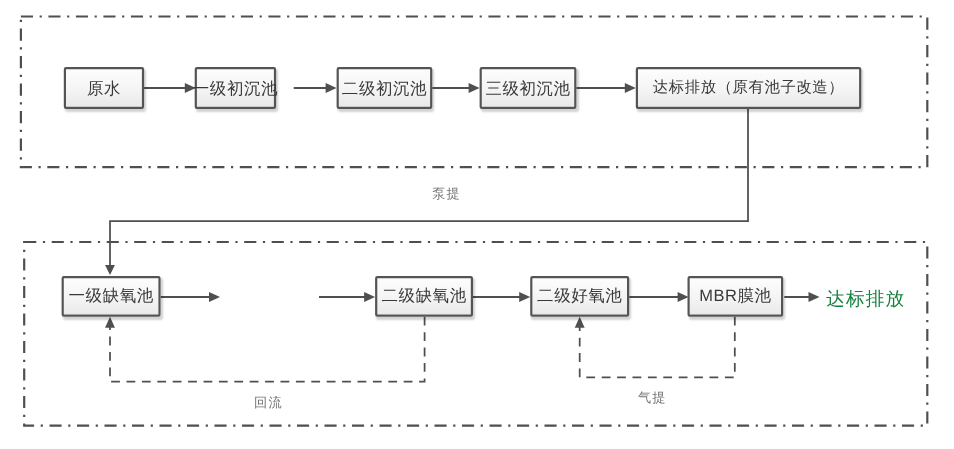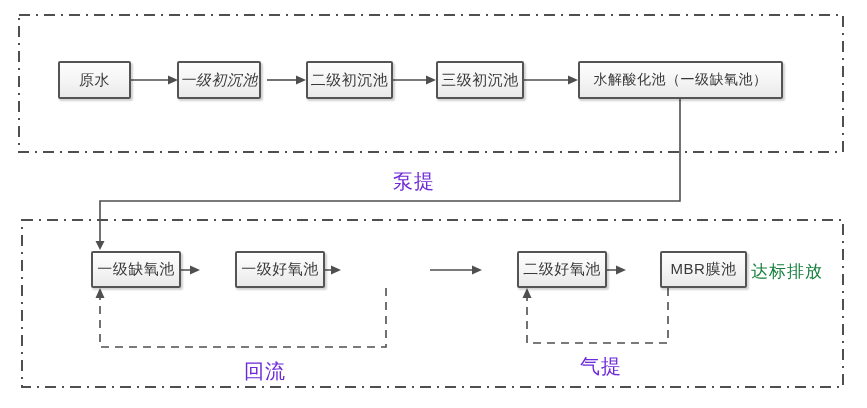--- a/index.html
+++ b/index.html
@@ -31,40 +31,40 @@
     border-radius: 2px;
     background: linear-gradient(180deg, #fdfdfd 0%, #f4f4f4 55%, #e9e9e9 100%);
     box-shadow: 1.5px 2px 2px rgba(0,0,0,0.18);
     color: #383838;
     font-size: 15px;
     letter-spacing: 0.5px;
     white-space: nowrap;
     box-sizing: border-box;
   }
   .top-row    { top: 61px;  height: 38px; }
-  .bottom-row { top: 251px; height: 37px; margin-left: 35px; }
+  .bottom-row { top: 251px; height: 37px; }
   #node-raw-water            { left: 58px;  width: 73px;  }
-  #node-primary-settling     { left: 177px; width: 84px; font-style: italic;  }
+  #node-primary-settling     { left: 177px; width: 74px;  }
   #node-secondary-settling   { left: 306px; width: 87px;  }
   #node-tertiary-settling    { left: 436px; width: 88px;  }
   #node-hydrolysis           { left: 578px; width: 205px; font-size: 14px; }
   #node-anoxic-1             { left: 56px;  width: 90px;  }
   #node-aerobic-1            { left: 200px; width: 90px;  }
   #node-anoxic-2             { left: 341px; width: 89px;  }
   #node-aerobic-2            { left: 482px; width: 90px;  }
   #node-mbr                  { left: 625px; width: 87px;  }
   .edge-label {
     position: absolute;
-    color: #6d28d9;
-    font-size: 20px;
+    color: #737373;
+    font-size: 12px;
     letter-spacing: 1px;
     white-space: nowrap;
   }
   #pump-lift-label { left: 393px; top: 168px; }
-  #reflux-label    { left: 231px; top: 358px; margin-left: 13px; }
+  #reflux-label    { left: 231px; top: 358px; }
   #air-lift-label  { left: 580px; top: 353px; }
   #outlet-label {
     position: absolute;
     left: 751px;
     top: 260px;
     color: #15803d;
     font-size: 17px;
     letter-spacing: 1px;
     white-space: nowrap;
   }
@@ -129,28 +129,28 @@
   <div class="node top-row" id="node-primary-settling">
     <span>一级初沉池</span>
   </div>
   <div class="node top-row" id="node-secondary-settling">
     <span>二级初沉池</span>
   </div>
   <div class="node top-row" id="node-tertiary-settling">
     <span>三级初沉池</span>
   </div>
   <div class="node top-row" id="node-hydrolysis">
-    <span>水解酸化池（一级缺氧池）</span>
+    <span>达标排放（原有池子改造）</span>
   </div>
 
   <div class="node bottom-row" id="node-anoxic-1">
     <span>一级缺氧池</span>
   </div>
-  <div class="node bottom-row" id="node-aerobic-1">
-    <span>一级好氧池</span>
+  <div class="node bottom-row" id="node-anoxic-2">
+    <span>二级缺氧池</span>
   </div>
   <div class="node bottom-row" id="node-aerobic-2">
     <span>二级好氧池</span>
   </div>
   <div class="node bottom-row" id="node-mbr">
     <span>MBR膜池</span>
   </div>
 
   <div class="edge-label" id="pump-lift-label">泵提</div>
   <div class="edge-label" id="reflux-label">回流</div>

